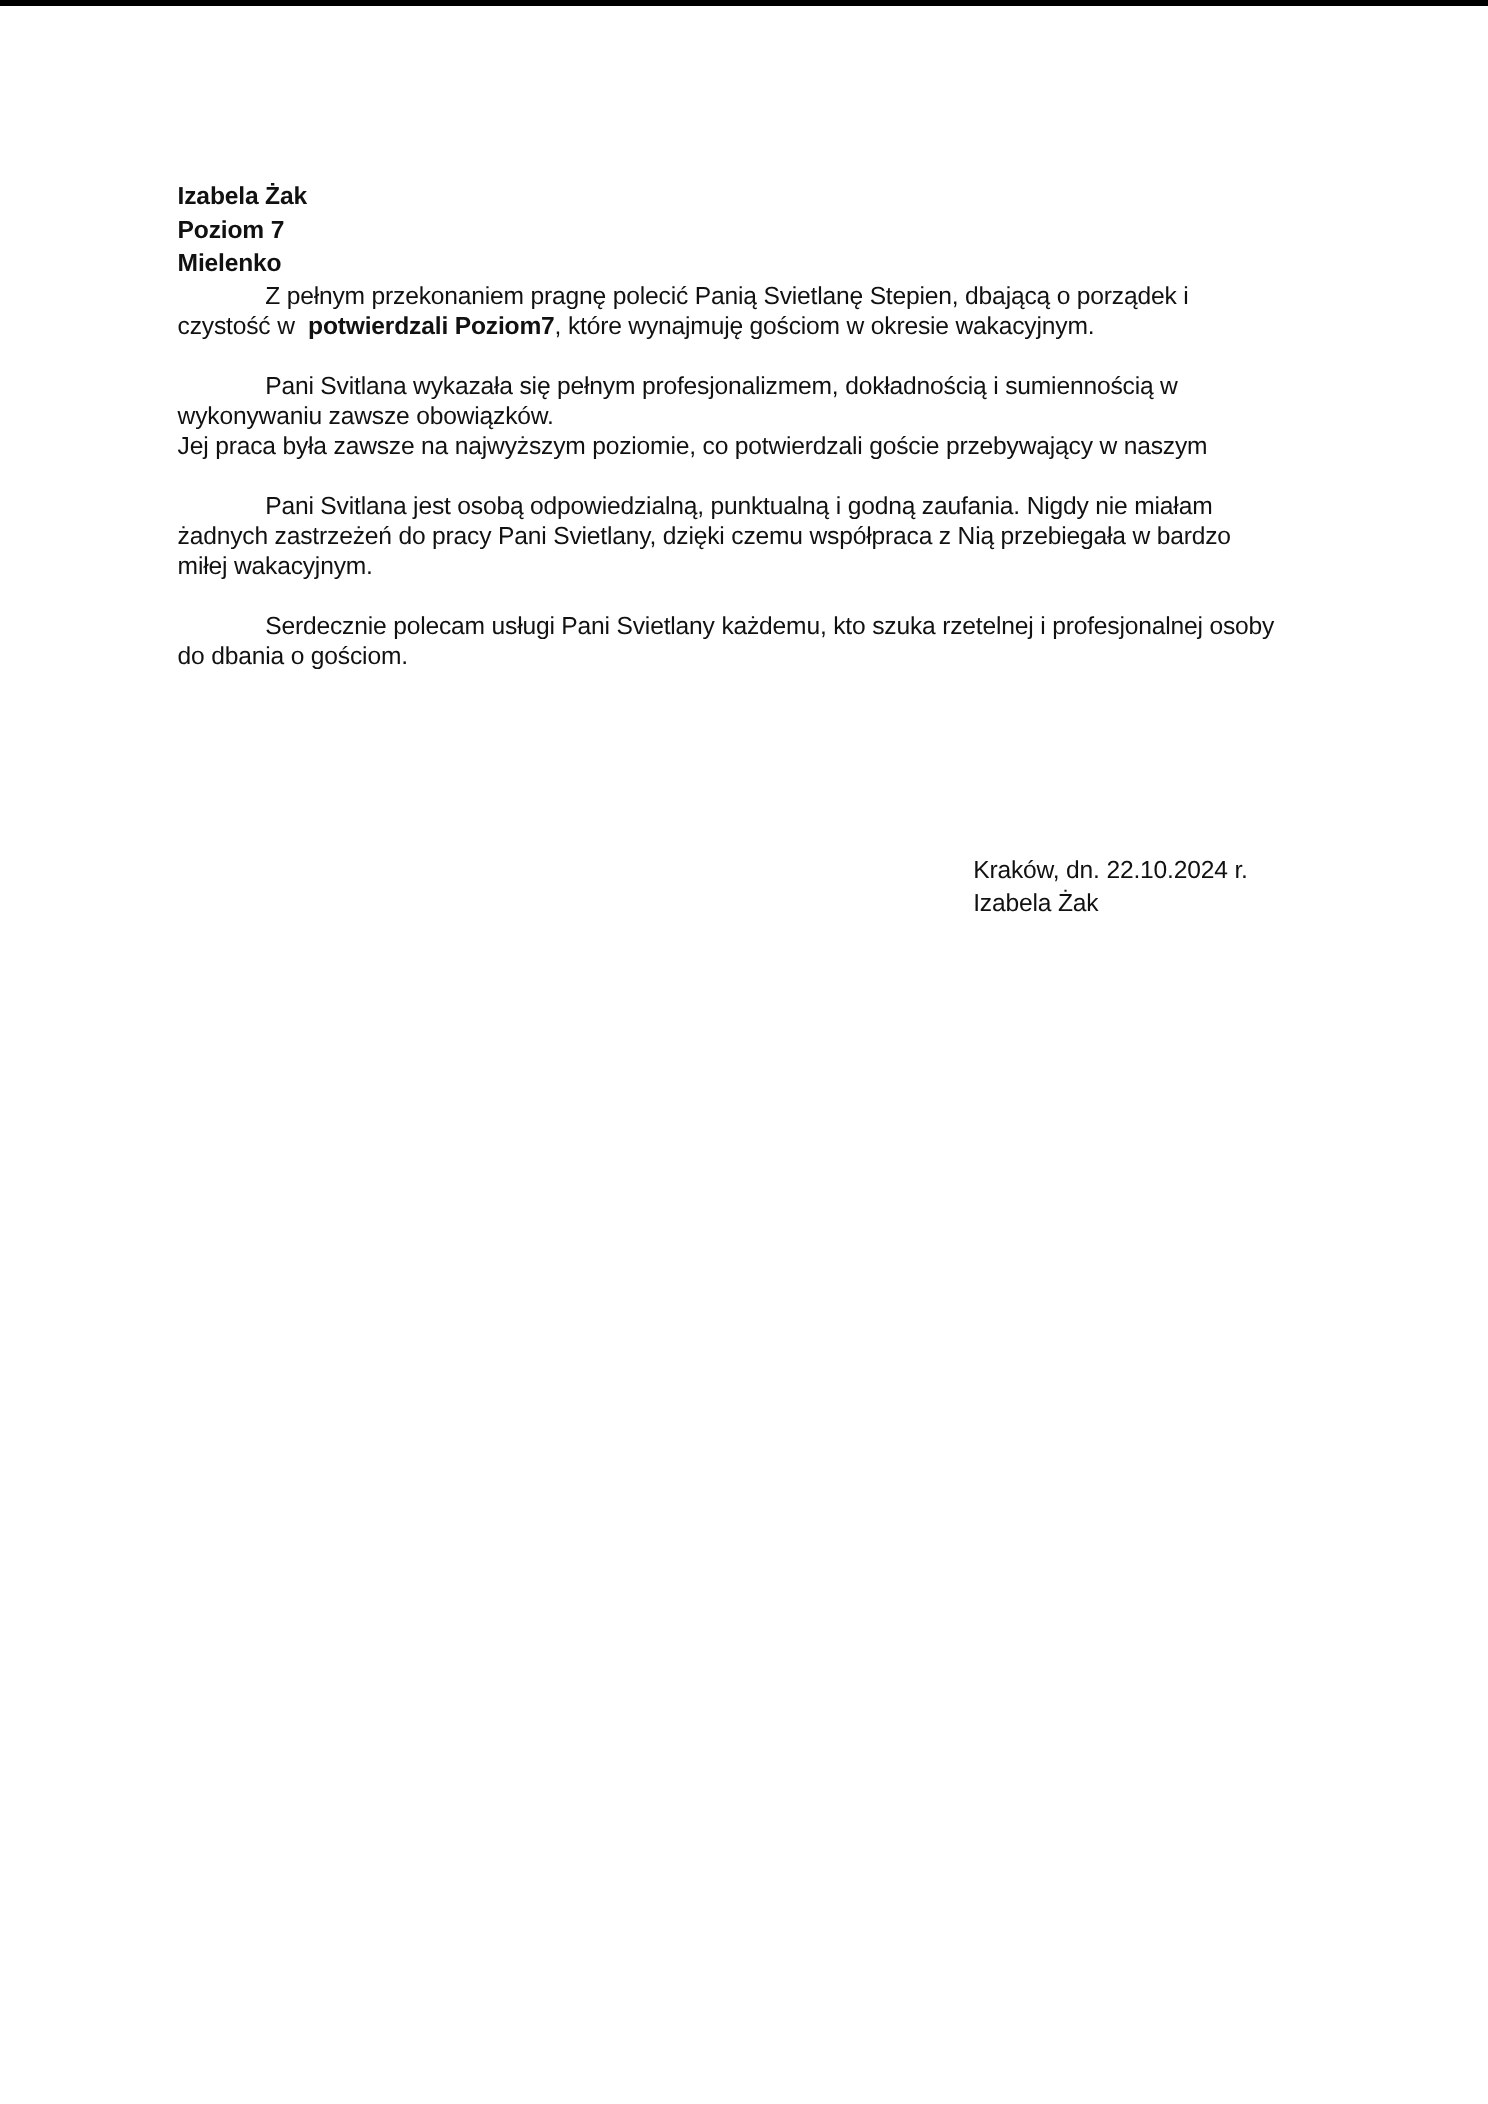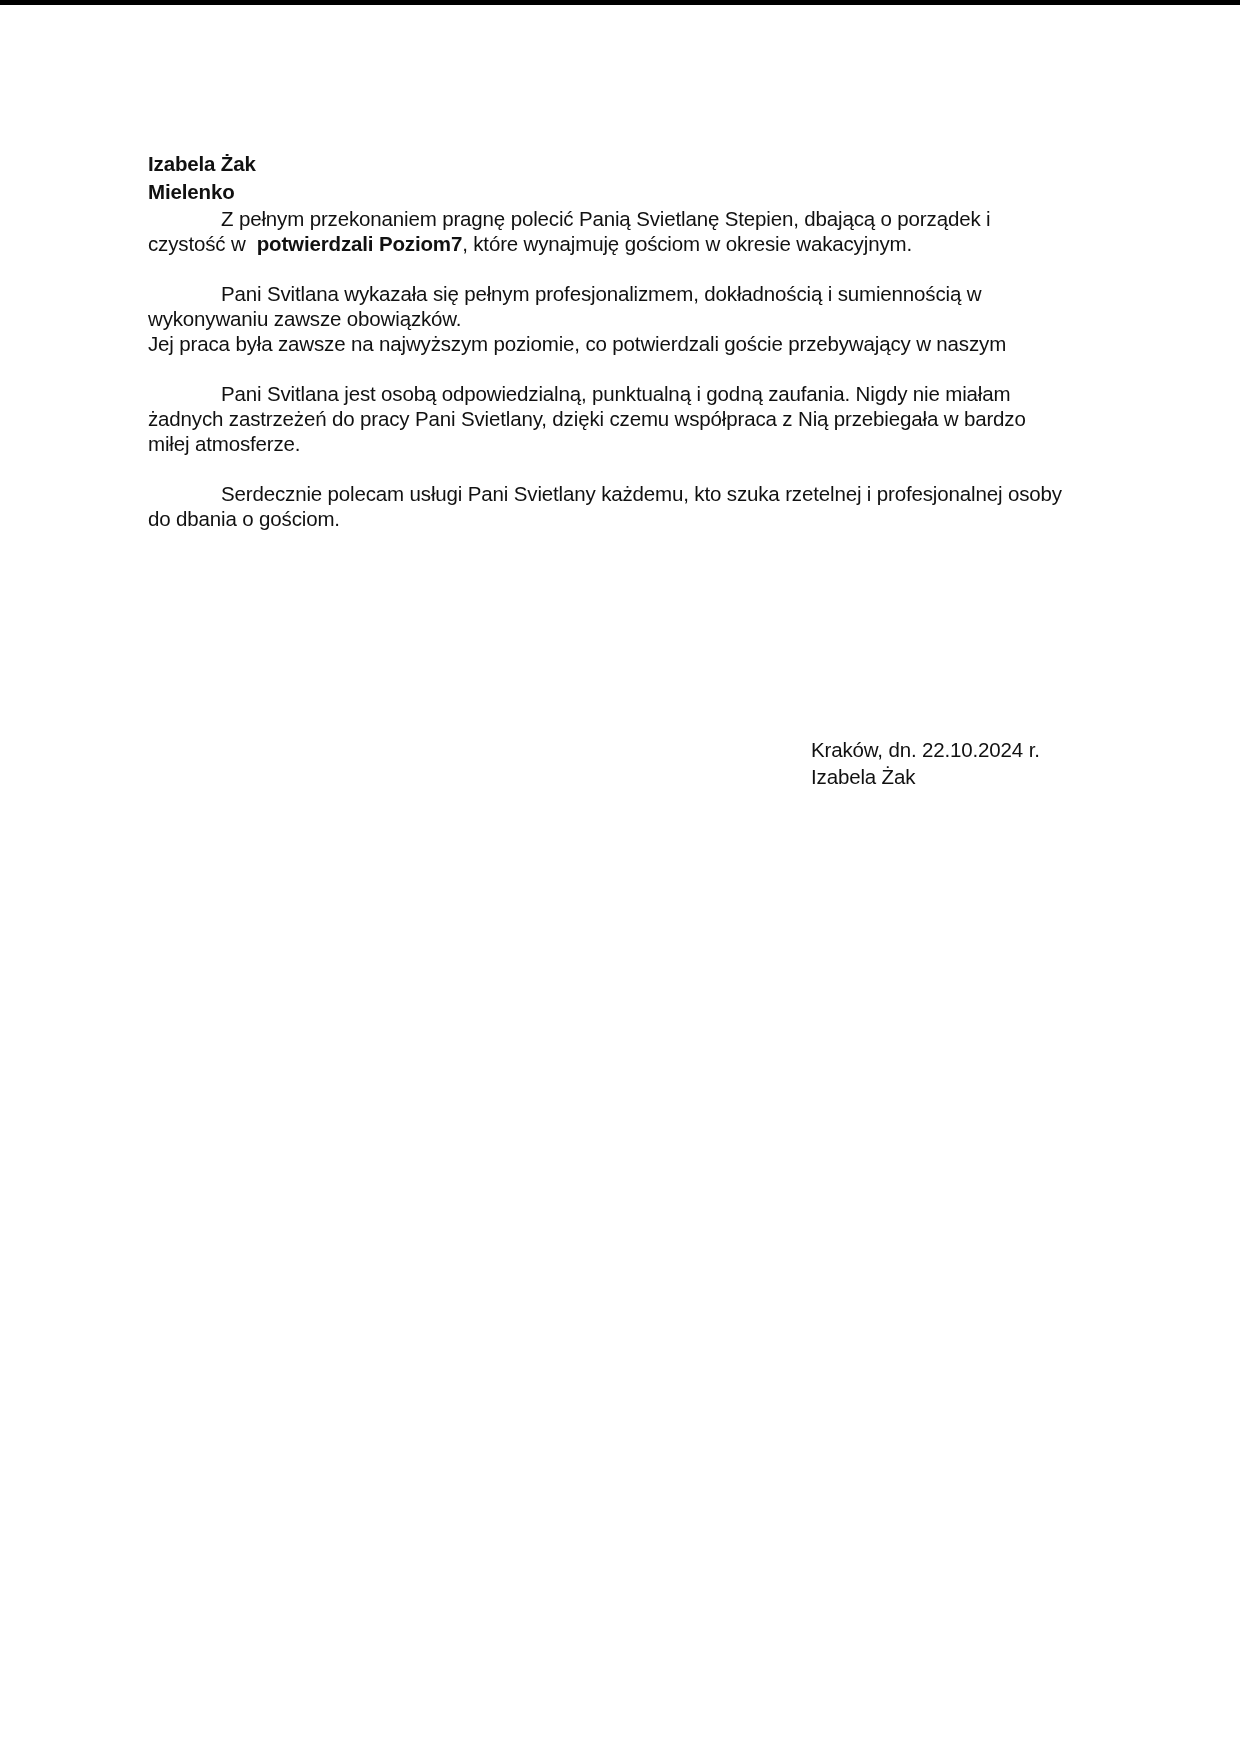--- a/index.html
+++ b/index.html
@@ -42,54 +42,55 @@
   .para {
     margin: 0 0 25px 0;
     text-indent: 73px;
   }
   .para .line { display: block; }
   .para .cont { display: block; text-indent: 0; }
   b { font-weight: bold; }
   .signature {
     position: absolute;
     left: 811px;
-    top: 736px;
+    top: 712px;
     font-size: 20.5px;
     line-height: 27px;
     letter-spacing: -0.15px;
   }
   .signature div { white-space: nowrap; }
 </style>
 </head>
 <body>
 
 <div class="top-bar"></div>
 
 <div class="page">
   <div class="sender">
     <div>Izabela Żak</div>
+    <div>Poziom 7</div>
     <div>Mielenko</div>
   </div>
 
   <div class="body">
     <p class="para">
       <span class="line">Z pełnym przekonaniem pragnę polecić Panią Svietlanę  Stepien, dbającą o porządek i</span>
       <span class="cont"><span style="white-space:pre">czystość w  </span><b>potwierdzali Poziom7</b><span>, które wynajmuję gościom w okresie wakacyjnym.</span></span>
     </p>
 
     <p class="para">
       <span class="line">Pani Svitlana wykazała się pełnym profesjonalizmem, dokładnością i sumiennością w</span>
       <span class="cont">wykonywaniu zawsze obowiązków.</span>
       <span class="cont">Jej praca była zawsze na najwyższym poziomie, co potwierdzali goście przebywający w naszym</span>
     </p>
 
     <p class="para">
       <span class="line">Pani Svitlana jest osobą odpowiedzialną, punktualną i godną zaufania. Nigdy nie miałam</span>
       <span class="cont">żadnych zastrzeżeń do pracy Pani Svietlany, dzięki czemu współpraca z Nią przebiegała w bardzo</span>
-      <span class="cont">miłej atmosferze.</span>
+      <span class="cont">miłej wakacyjnym.</span>
     </p>
 
     <p class="para">
       <span class="line">Serdecznie polecam usługi Pani Svietlany każdemu, kto szuka rzetelnej i profesjonalnej osoby</span>
       <span class="cont">do dbania o gościom.</span>
     </p>
   </div>
 </div>
 
 <div class="signature">

